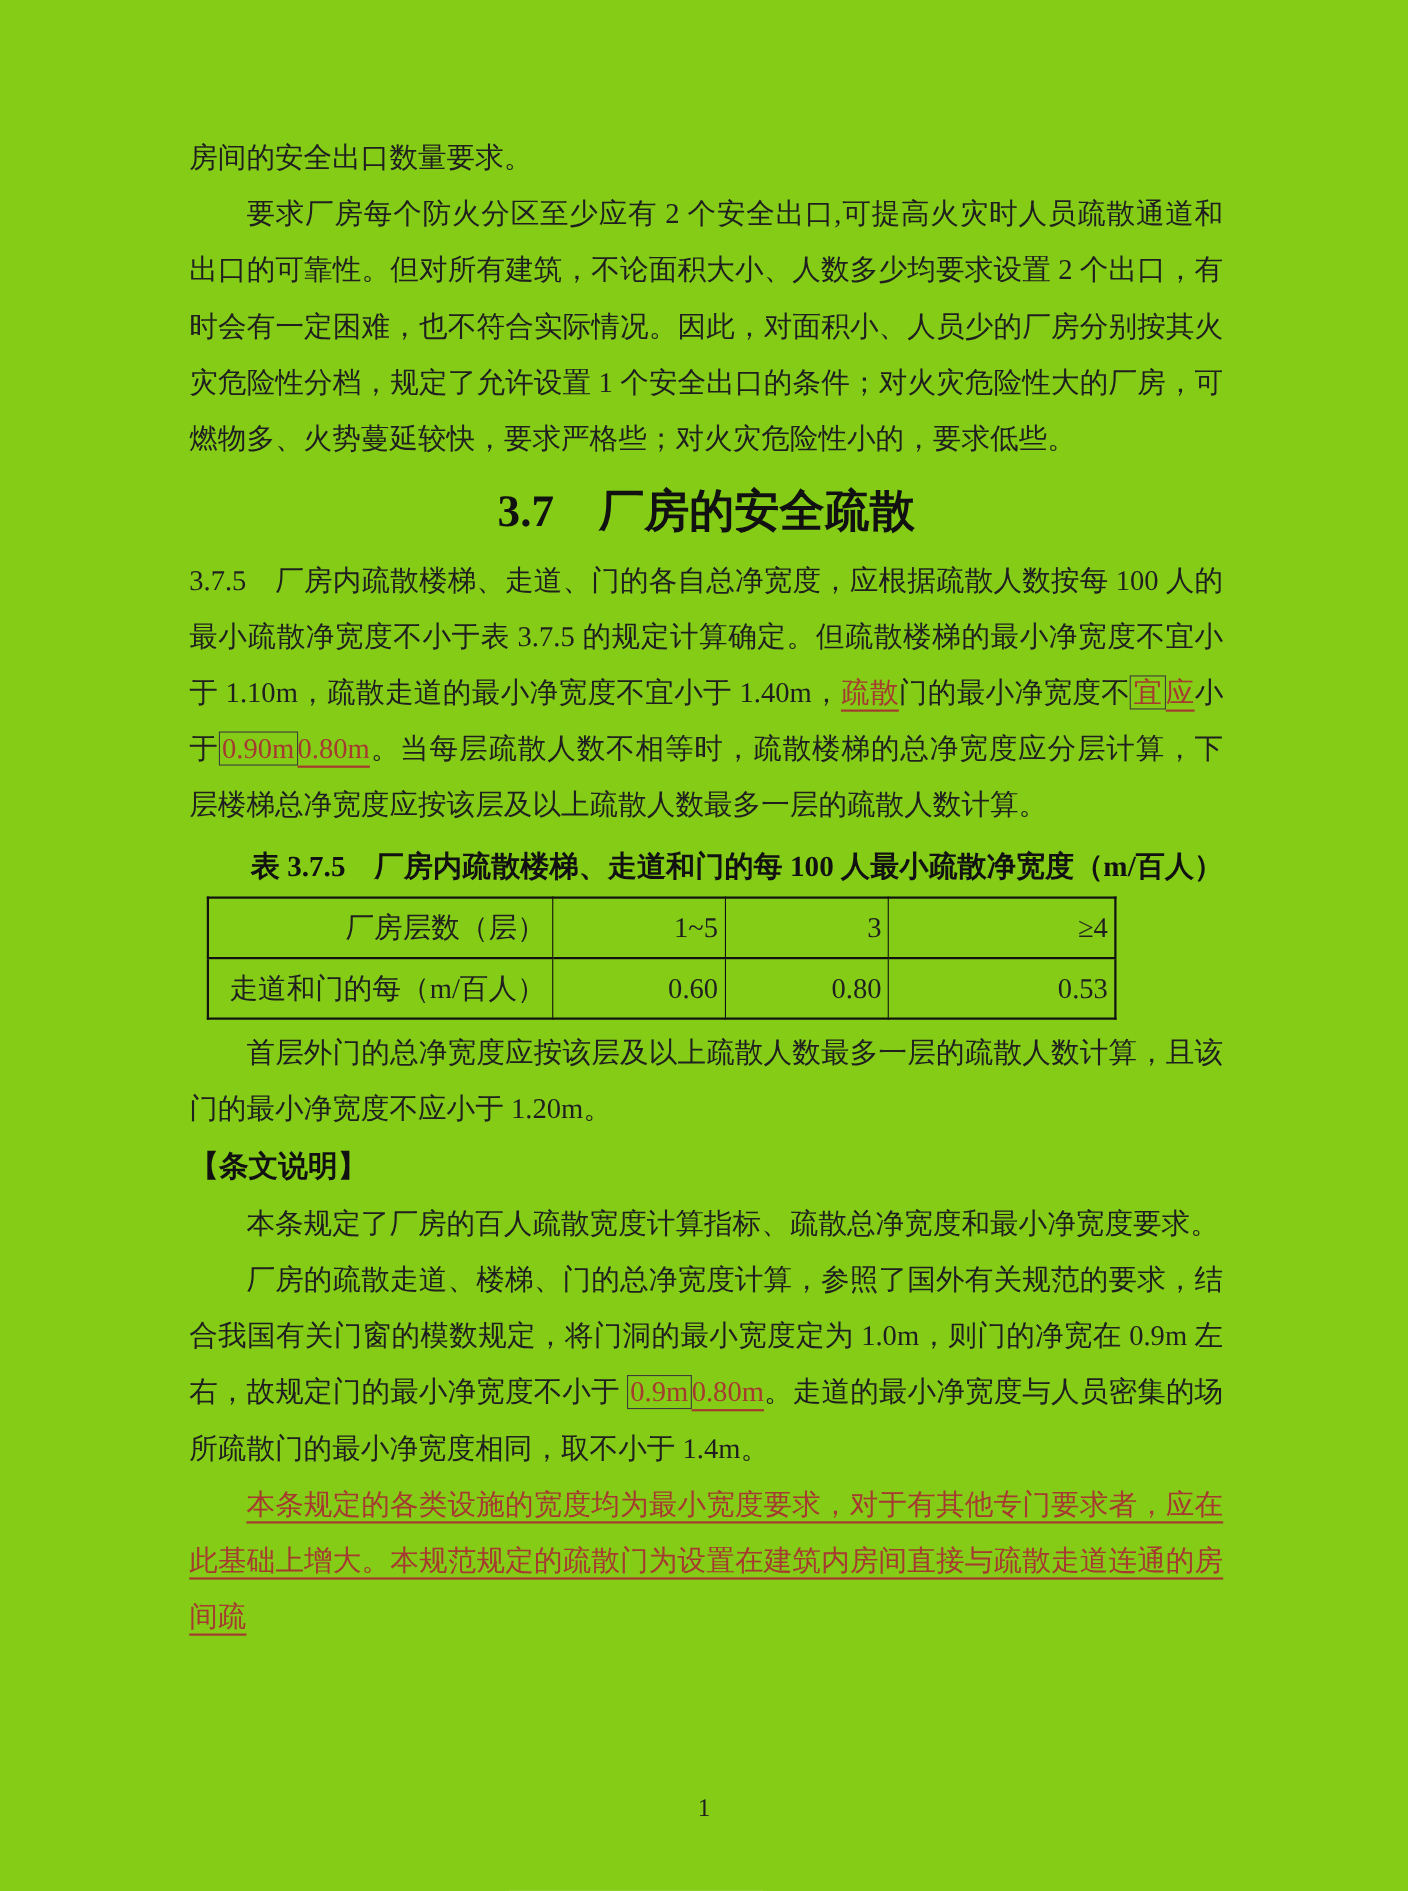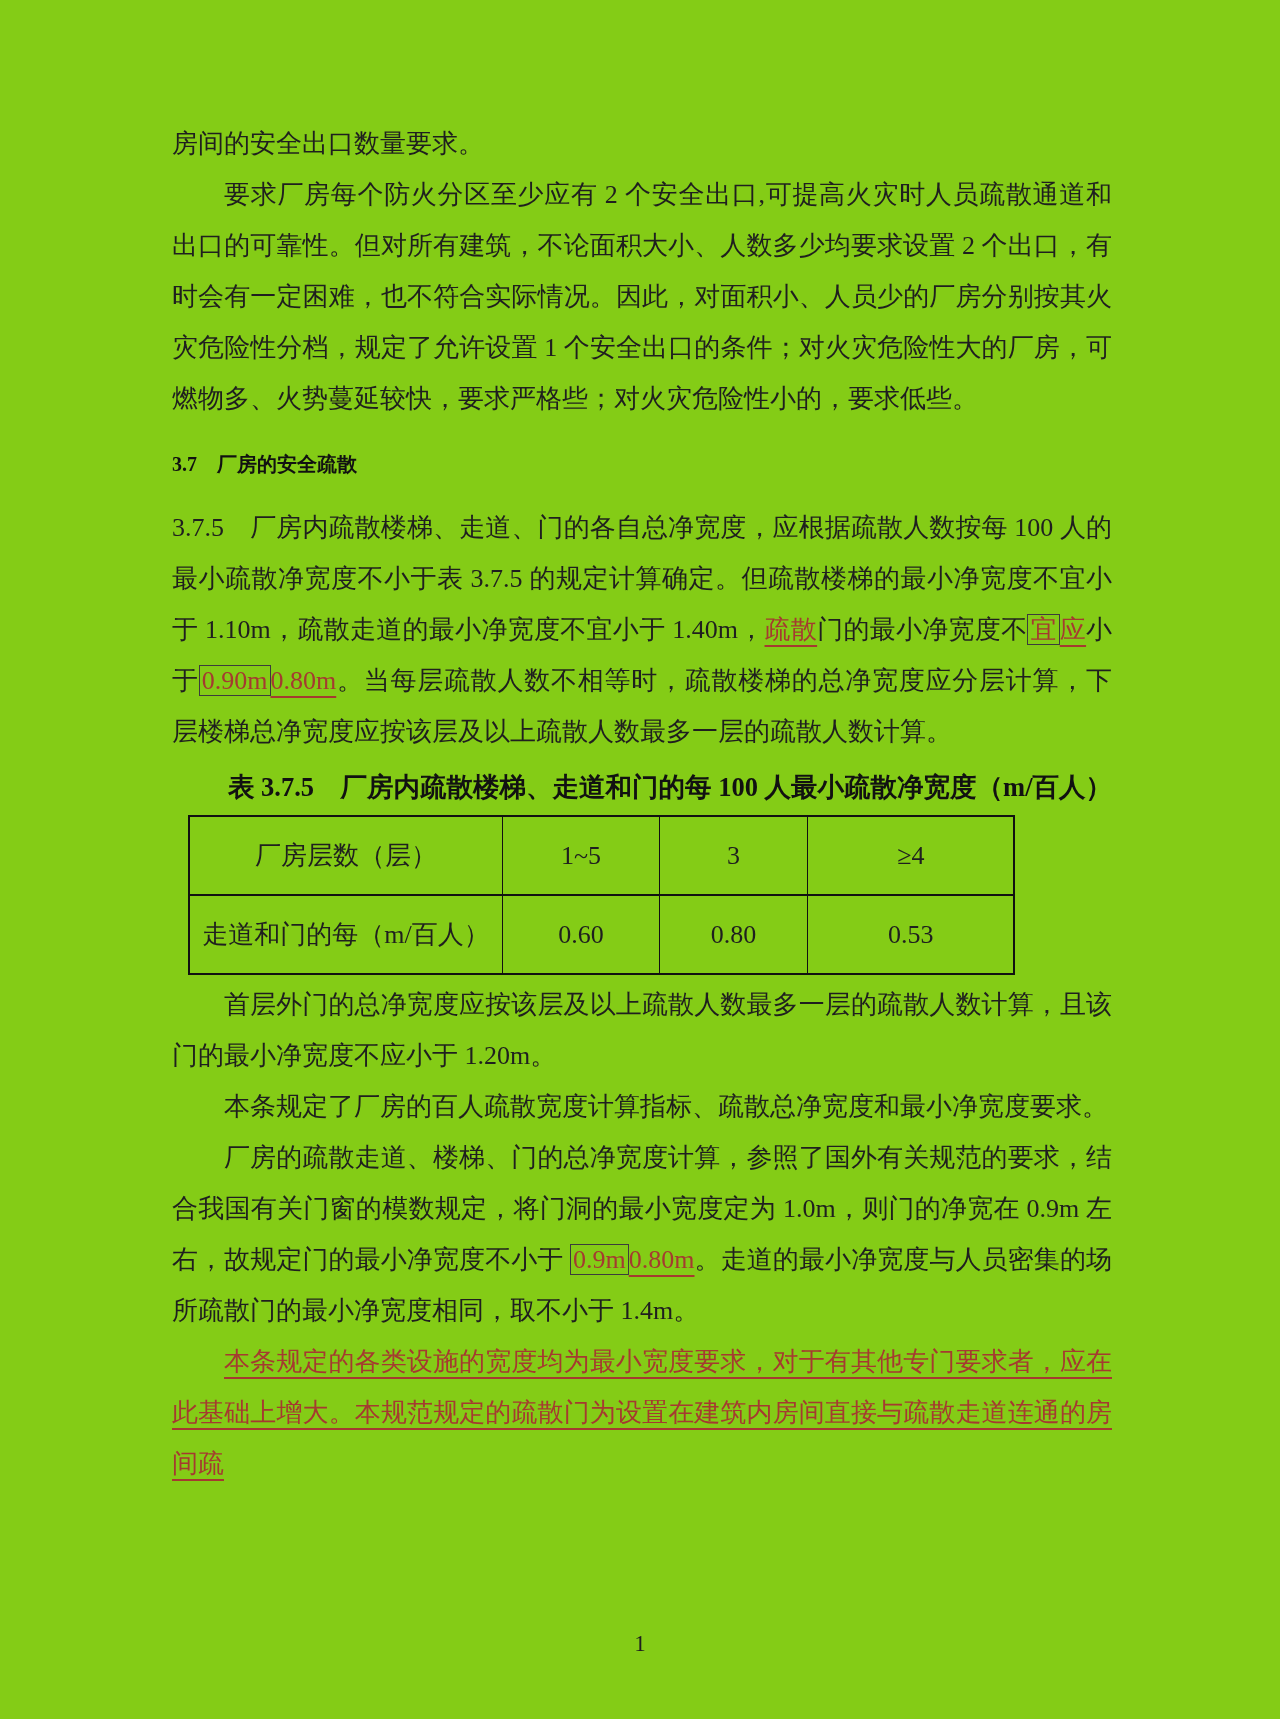--- a/index.html
+++ b/index.html
@@ -38,23 +38,23 @@
     text-decoration-thickness: 1.5px;
     text-underline-offset: 7px;
   }
   .run-del {
     color: #a53a30;
     border: 1.5px solid #3c3c3c;
     padding: 0 2px;
   }
   .heading {
     margin: 10px 0 8px 0;
-    font-size: 20px;
+    font-size: 41px;
     font-weight: bold;
-    text-align: left;
+    text-align: center;
     line-height: 60px;
     color: #111111;
   }
   .section-label {
     margin: 0;
     font-size: 27px;
     font-weight: bold;
     line-height: 54px;
     color: #111111;
   }
@@ -67,24 +67,24 @@
     color: #111111;
   }
   table.spec {
     border-collapse: collapse;
     width: 88%;
     margin: 2px 0 4px 16px;
     border: 2px solid #111111;
   }
   table.spec td {
     border: 1.5px solid #111111;
-    text-align: center;
+    text-align: right;
     font-size: 26px;
     height: 53px;
-    padding: 12px 6px;
+    padding: 0 6px;
     color: #1f1f1f;
   }
   table.spec tr + tr td { border-top: 2px solid #111111; }
   td.c1 { width: 38%; }
   td.c2 { width: 19%; }
   td.c3 { width: 18%; }
   td.c4 { width: 25%; }
   .page-number {
     position: absolute;
     bottom: 62px;
@@ -124,20 +124,21 @@
         <td class="c1">走道和门的每（m/百人）</td>
         <td class="c2">0.60</td>
         <td class="c3">0.80</td>
         <td class="c4">0.53</td>
       </tr>
     </tbody>
       </table>
 
     <p class="para indent"><span class="run-n">首层外门的总净宽度应按该层及以上疏散人数最多一层的疏散人数计算，且该门的最小净宽度不应小于 1.20m。</span></p>
 
+    <p class="section-label">【条文说明】</p>
 
     <p class="para indent"><span class="run-n">本条规定了厂房的百人疏散宽度计算指标、疏散总净宽度和最小净宽度要求。</span></p>
 
     <p class="para indent"><span class="run-n">厂房的疏散走道、楼梯、门的总净宽度计算，参照了国外有关规范的要求，结合我国有关门窗的模数规定，将门洞的最小宽度定为 1.0m，则门的净宽在 0.9m 左右，故规定门的最小净宽度不小于 </span><span class="run-del">0.9m</span><span class="run-ins">0.80m</span><span class="run-n">。走道的最小净宽度与人员密集的场所疏散门的最小净宽度相同，取不小于 1.4m。</span></p>
 
 
     <p class="para indent"><span class="run-ins">本条规定的各类设施的宽度均为最小宽度要求，对于有其他专门要求者，应在此基础上增大。本规范规定的疏散门为设置在建筑内房间直接与疏散走道连通的房间疏</span></p>
 
   </div>
 

